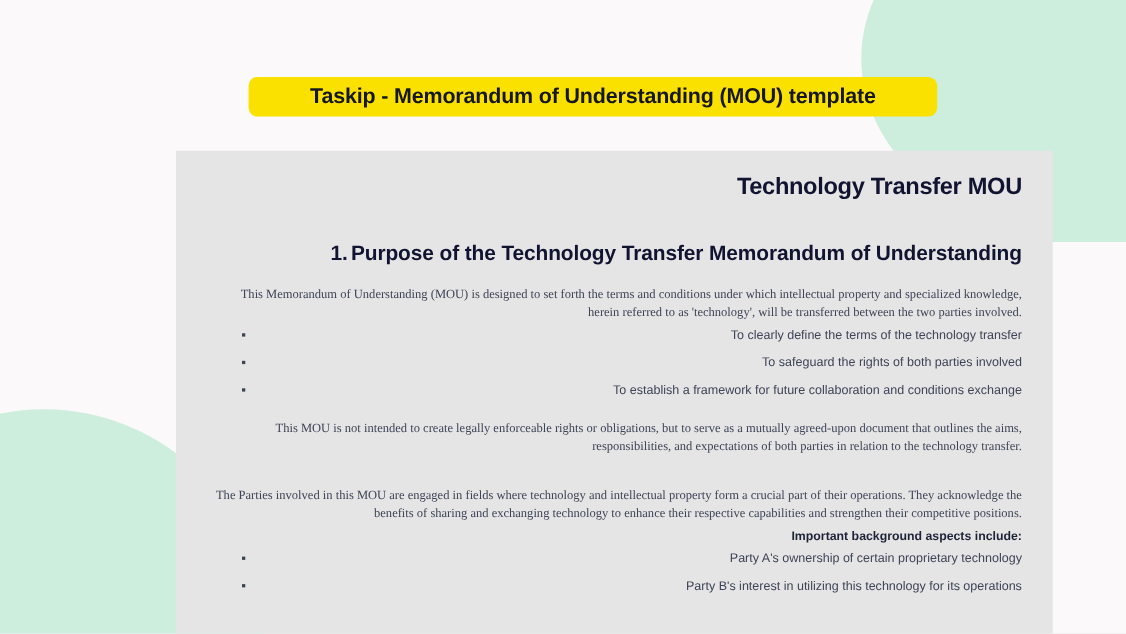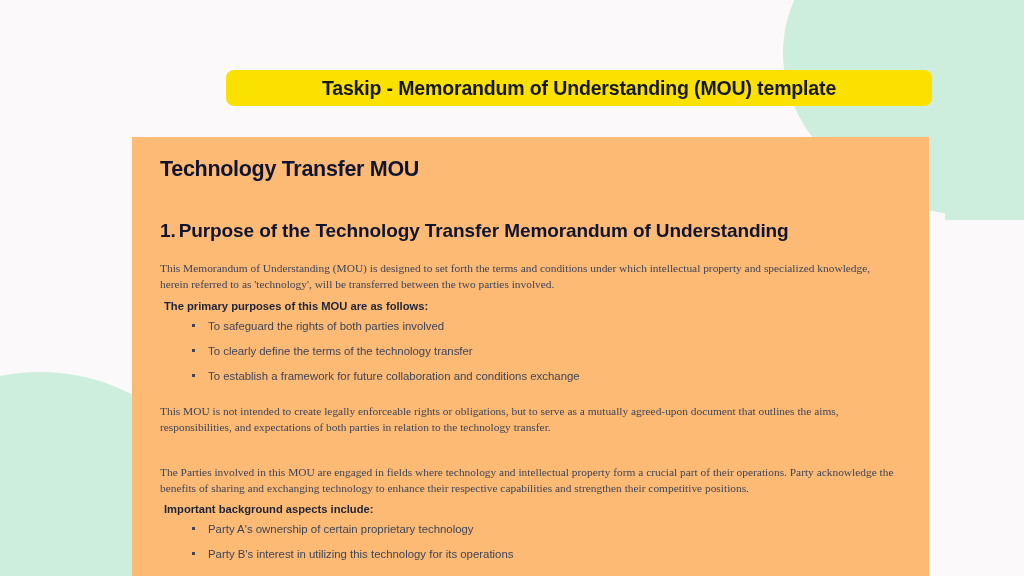--- a/index.html
+++ b/index.html
@@ -47,47 +47,48 @@
     height: 400px;
     border-radius: 50%;
     background: #cdeedd;
   }
 
   
   #title-banner {
     position: absolute;
     left: 226px;
     top: 70px;
-    width: 706px;
+    width: 626px;
     height: 36px;
     background: #fae100;
     border-radius: 8px;
     display: flex;
     align-items: center;
     justify-content: center;
     z-index: 3;
   }
   #title-banner .banner-text {
     font-size: 19.5px;
     font-weight: bold;
     color: #16171c;
     letter-spacing: -0.15px;
     white-space: nowrap;
   }
 
   
   #doc-card {
     position: absolute;
-    left: 132px;
+    left: 160px;
     top: 137px;
     width: 797px;
     height: 439px;
-    background: #fdba74;
+    background: #e5e5e5;
     z-index: 2;
     overflow: hidden;
+    text-align: right;
   }
   .doc-inner {
     padding: 20px 28px 0 28px;
   }
 
   .doc-title {
     font-size: 21.5px;
     font-weight: bold;
     color: #101430;
     letter-spacing: -0.3px;
@@ -158,31 +159,30 @@
 <div id="doc-card">
   <div class="doc-inner">
 
     <h1 class="doc-title">Technology Transfer MOU</h1>
 
     <div>
       <h2 class="section-heading">
         <span class="num">1.</span><span>Purpose of the Technology Transfer Memorandum of Understanding</span>
       </h2>
       <p class="body-para">This Memorandum of Understanding (MOU) is designed to set forth the terms and conditions under which intellectual property and specialized knowledge, herein referred to as 'technology', will be transferred between the two parties involved.</p>
-      <div class="lead-in">The primary purposes of this MOU are as follows:</div>
       <ul class="bullets">
+        <li>To clearly define the terms of the technology transfer</li>
         <li>To safeguard the rights of both parties involved</li>
-        <li>To clearly define the terms of the technology transfer</li>
         <li>To establish a framework for future collaboration and conditions exchange</li>
       </ul>
       <p class="body-para gap-after-bullets">This MOU is not intended to create legally enforceable rights or obligations, but to serve as a mutually agreed-upon document that outlines the aims, responsibilities, and expectations of both parties in relation to the technology transfer.</p>
     </div>
 
     <div class="section-2-wrap">
-      <p class="body-para para-after">The Parties involved in this MOU are engaged in fields where technology and intellectual property form a crucial part of their operations. Party acknowledge the benefits of sharing and exchanging technology to enhance their respective capabilities and strengthen their competitive positions.</p>
+      <p class="body-para para-after">The Parties involved in this MOU are engaged in fields where technology and intellectual property form a crucial part of their operations. They acknowledge the benefits of sharing and exchanging technology to enhance their respective capabilities and strengthen their competitive positions.</p>
       <div class="lead-in">Important background aspects include:</div>
       <ul class="bullets">
         <li>Party A's ownership of certain proprietary technology</li>
         <li>Party B's interest in utilizing this technology for its operations</li>
 
       </ul>
     </div>
 
   </div>
 </div>

